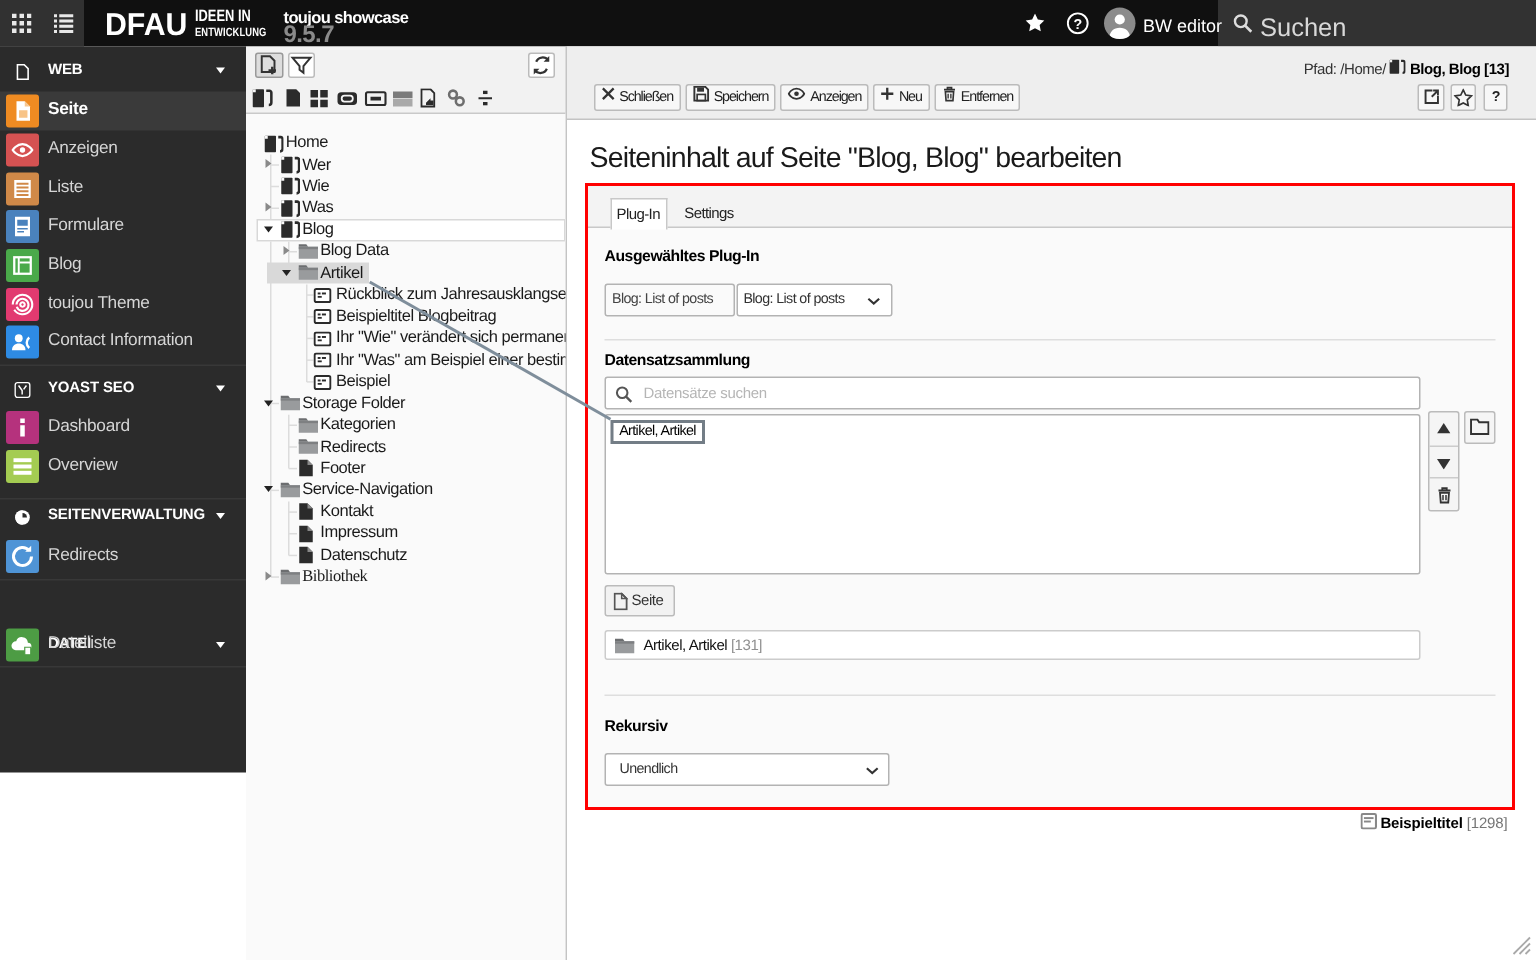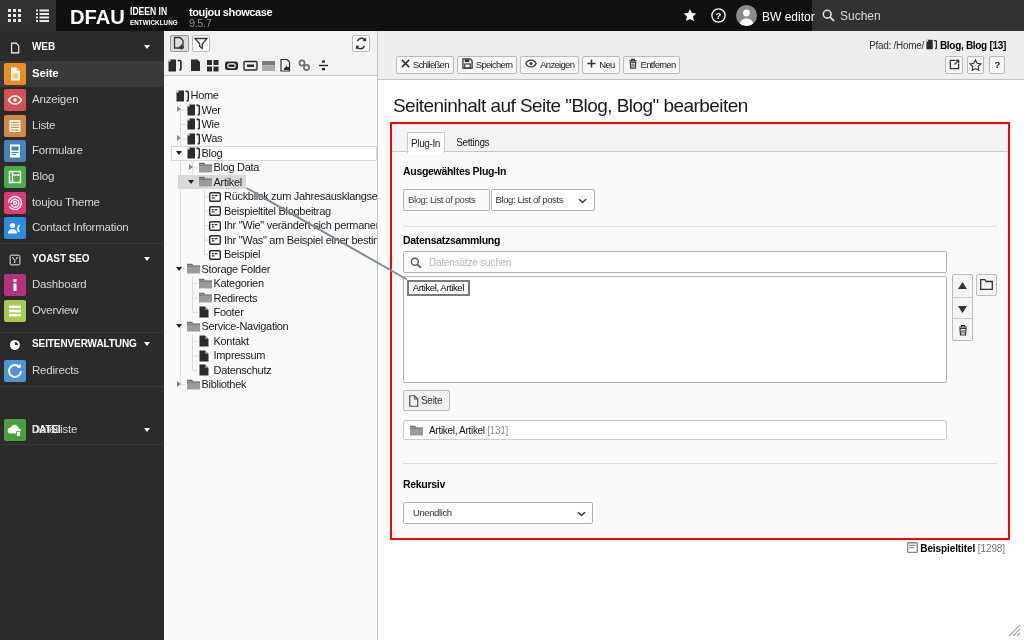--- a/index.html
+++ b/index.html
@@ -9,24 +9,24 @@
 
 
 #topbar { left:0; top:0; width:1024px; height:31px; background:#101010; }
 #tb-left { left:0; top:0; width:56px; height:31px; background:#313131; }
 #tb-search { left:812px; top:0; width:212px; height:31px; background:#323232; color:#d0d0d0; }
 .tbtxt { color:#fff; font-size:12px; }
 #dfau { left:70px; top:5px; color:#fff; font-weight:bold; font-size:21px; letter-spacing:0px; transform:scale(0.96,1); transform-origin:left top; }
 #ideen { left:130px; top:7px; color:#fff; font-weight:bold; font-size:11px; transform:scale(0.78,1); transform-origin:left top; letter-spacing:0px; line-height:9.5px;}
 #ideen .sub { font-size:8px; letter-spacing:0.1px; }
 #showcase { left:189px; top:7px; color:#fff; font-weight:bold; font-size:11px; letter-spacing:-0.4px; line-height:11px;}
-#showcase .ver { color:#8a8a8a; font-weight:normal; font-size:11px;}
-
-
-#sidebar { left:0; top:31px; width:164px; height:609px; background:#2b2b2b; color:#d5d5d5; font-size:11.5px; letter-spacing:-0.2px; }
+#showcase .ver { color:#8a8a8a; font-weight:bold; font-size:16px;}
+
+
+#sidebar { left:0; top:31px; width:164px; height:484px; background:#2b2b2b; color:#d5d5d5; font-size:11.5px; letter-spacing:-0.2px; }
 .sb-head { position:absolute; left:0; width:164px; height:20px; color:#fff; font-weight:bold; font-size:10px; letter-spacing:-0.1px; }
 .sb-head .cap { position:absolute; left:32px; top:3px; }
 .sb-caret { position:absolute; right:14px; top:7px; width:0; height:0; border-left:3px solid transparent; border-right:3px solid transparent; border-top:4px solid #fff; }
 .sb-item { position:absolute; left:0; width:164px; height:26px; }
 .sb-item .lbl { position:absolute; left:32px; top:6px; }
 .sb-item.active { background:#3a3a3a; }
 .sb-item.active .lbl { color:#fff; font-weight:bold; }
 .mico { position:absolute; left:4px; top:2px; width:22px; height:22px; border-radius:2px; }
 .sb-divider { position:absolute; left:0; width:164px; border-top:1px solid #383838; }
 
@@ -82,21 +82,21 @@
         <rect x="0" y="11" width="2" height="2"></rect>
         <rect x="3.5" y="11" width="9.5" height="2"></rect>
       </g>
     </svg>
 </div>
 <div class="abs" id="tb-search">
   <svg class="abs" style="left:10px;top:9px;" width="13" height="13" viewBox="0 0 13 13">
       <circle cx="5.2" cy="5.2" r="3.9" fill="none" stroke="#ddd" stroke-width="1.6"></circle>
       <line x1="8.1" y1="8.1" x2="12.2" y2="12.2" stroke="#ddd" stroke-width="1.8"></line>
     </svg>
-  <span class="abs" style="left:28px;top:9px;font-size:12px;color:#d8d8d8;">Suchen</span>
+  <span class="abs" style="left:28px;top:9px;font-size:17px;color:#d8d8d8;">Suchen</span>
 </div>
 <svg class="abs" style="left:683px;top:9px;" width="14" height="13" viewBox="0 0 14 13">
     <path d="M7 0 l1.9 4 4.3 0.6 -3.1 3 0.75 4.3 -3.85-2 -3.85 2 0.75-4.3 -3.1-3 4.3-0.6 z" fill="#fff"></path>
   </svg>
 <svg class="abs" style="left:711px;top:8px;" width="15" height="15" viewBox="0 0 15 15">
     <circle cx="7.5" cy="7.5" r="6.6" fill="none" stroke="#fff" stroke-width="1.3"></circle>
     <text x="7.5" y="11" text-anchor="middle" font-size="9.5" font-weight="bold" fill="#fff" font-family="Liberation Sans">?</text>
   </svg>
 <div class="abs" style="left:736px;top:5px;width:21px;height:21px;border-radius:50%;background:#8b8b8b;overflow:hidden;"><svg width="21" height="21" viewBox="0 0 21 21">
       <circle cx="10.5" cy="8" r="3.4" fill="#fff"></circle>
@@ -489,21 +489,21 @@
           </svg></span>
         <span class="tlabel" style="left:49.5px;">Impressum</span>
       </div>
     <div class="trow" style="left:0;top:331.8px;width:213px;">
         <span class="abs" style="left:34.5px;top:1.5px;line-height:0;"><svg width="10" height="12" viewBox="0 0 10 12">
             <path d="M0.5 0.5 h5.5 l3.5 3.5 v7.5 h-9 z" fill="#2b2b2b"></path>
             <path d="M6 0.5 l3.5 3.5 h-3.5 z" fill="#888"></path>
           </svg></span>
         <span class="tlabel" style="left:49.5px;">Datenschutz</span>
       </div>
-    <div class="trow" style="left:0;top:346.2px;width:213px;">
+    <div class="trow" style="left:0;top:346.2px;width:213px;font-family:Liberation Serif, serif;">
         <span class="arrow-r" style="left:13px;top:3.5px;"></span>
         <span class="abs" style="left:22.5px;top:1.5px;line-height:0;"><svg width="13" height="11" viewBox="0 0 13 11">
             <rect x="0" y="2.5" width="13" height="8" fill="#999b9d"></rect>
             <path d="M0 2.5 v-1.7 h5.2 l1.2 1.7 z" fill="#6c6e70"></path>
             <rect x="0" y="2.5" width="13" height="1.6" fill="#7e8082"></rect>
           </svg></span>
         <span class="tlabel" style="left:37.5px;">Bibliothek</span>
       </div>
   </div>
 </div>

